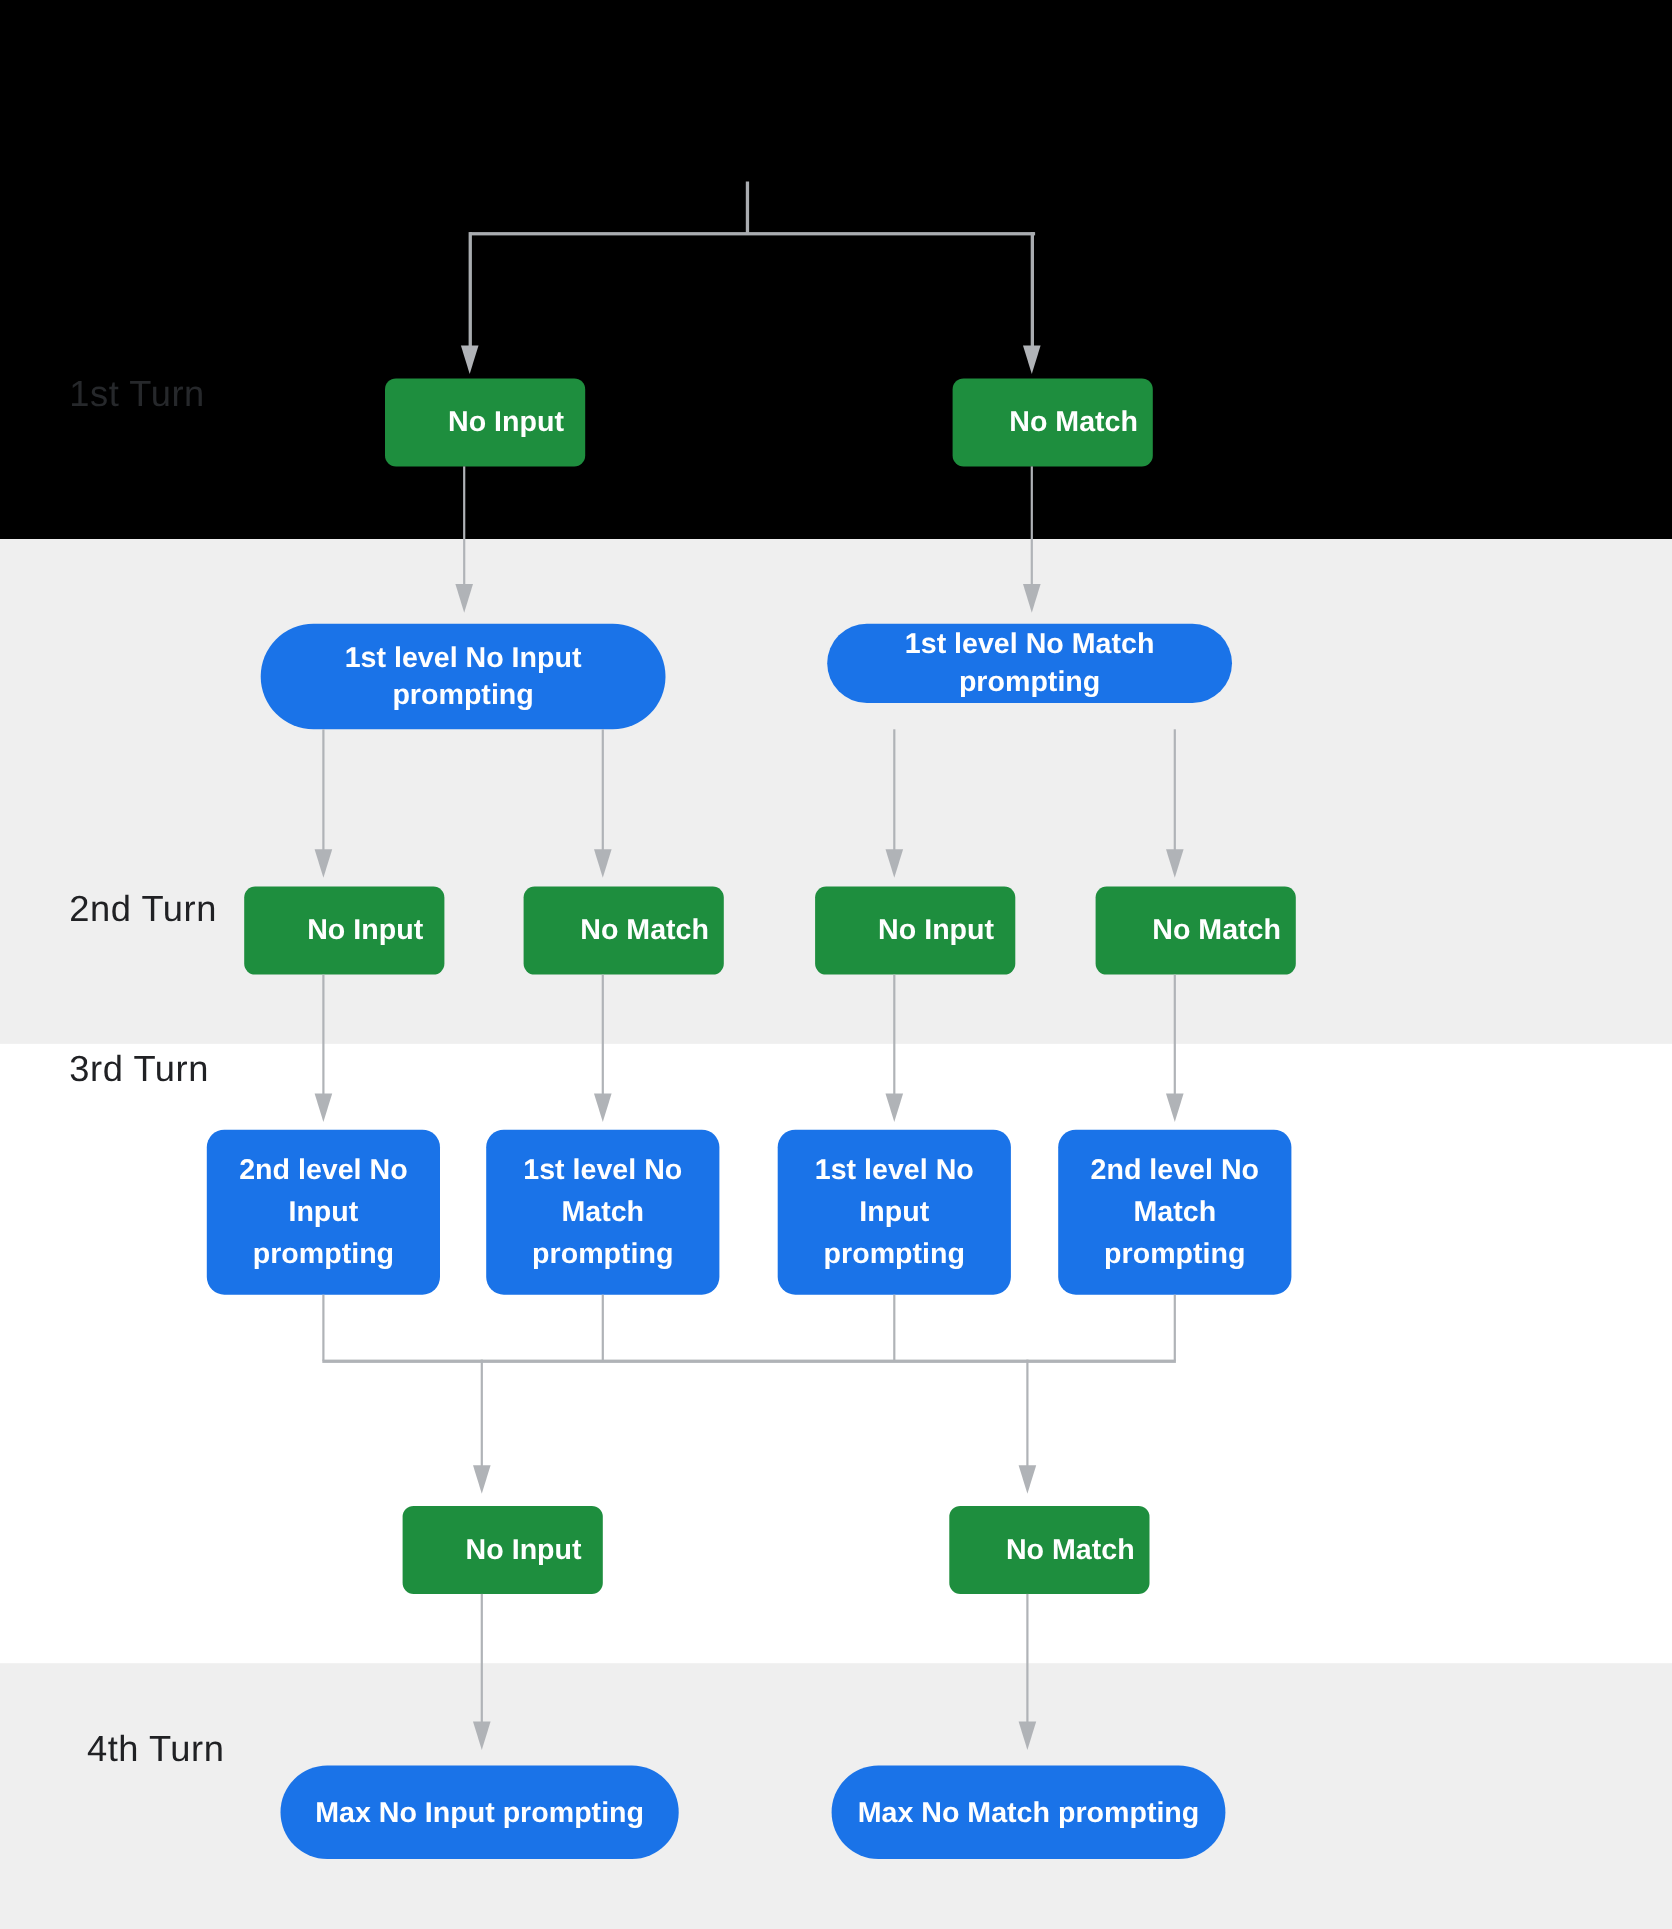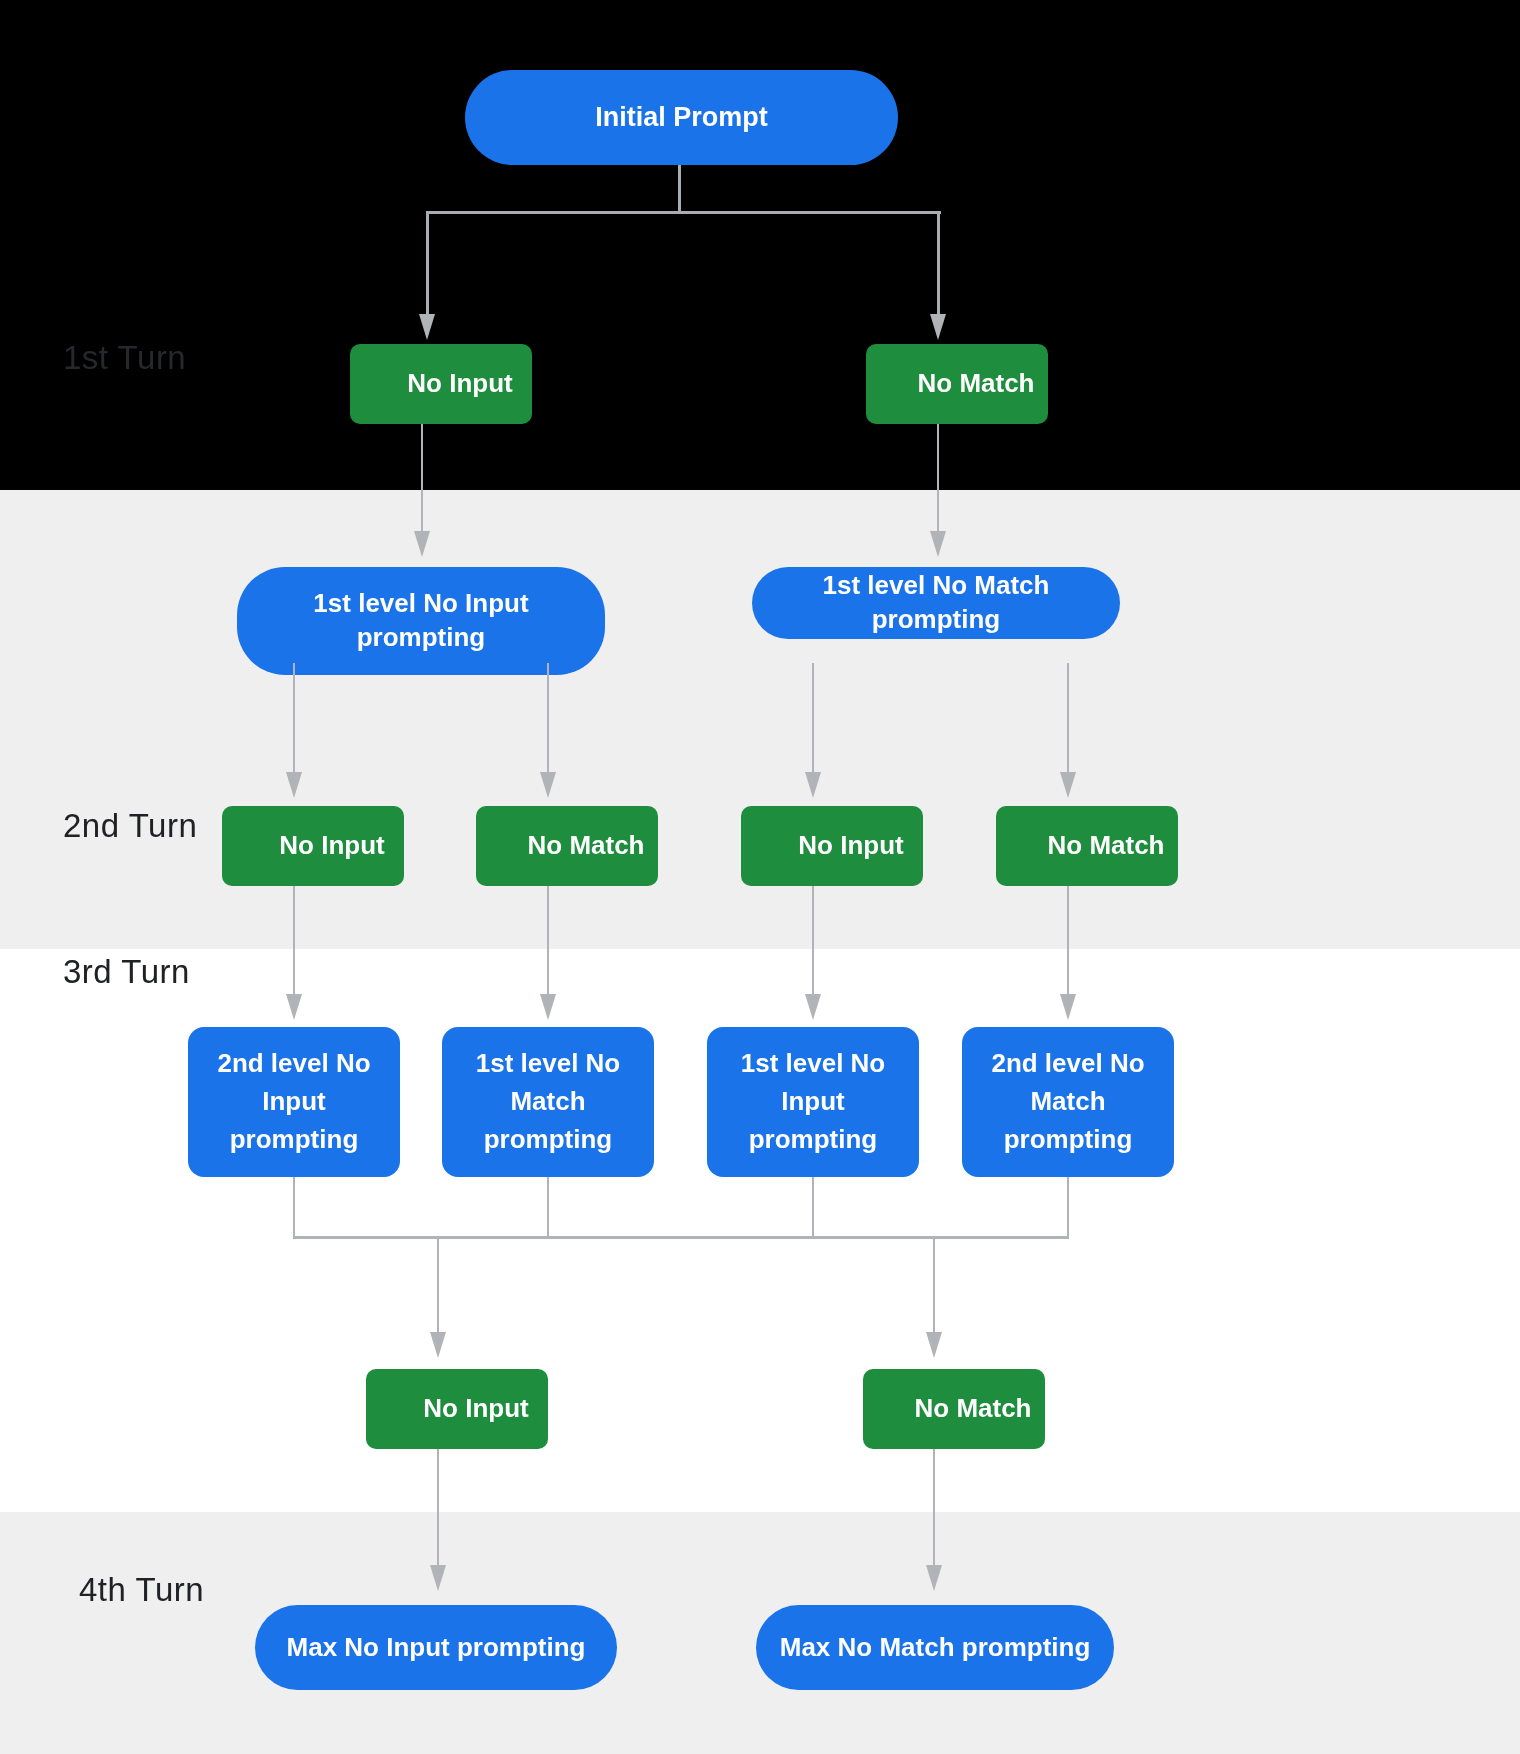--- a/index.html
+++ b/index.html
@@ -52,30 +52,29 @@
   <div class="turn-label" style="left:63px;top:952px;">3rd Turn</div>
   <div class="turn-label" style="left:79px;top:1570px;">4th Turn</div>
 
   <div class="vline dark" style="left:678px;top:165px;width:3px;height:48px;"></div>
   <div class="hline dark" style="left:427px;top:211px;width:514px;height:3px;"></div>
   <div class="vline dark" style="left:426px;top:211px;width:3px;height:105px;"></div>
   <div class="arrowhead" style="left:419px;top:314px;"></div>
   <div class="vline dark" style="left:937px;top:211px;width:3px;height:105px;"></div>
   <div class="arrowhead" style="left:930px;top:314px;"></div>
 
-  <div class="node blue pill" style="left:465px;top:70px;width:433px;height:95px;font-size:27px;">Initial Prompt</div>
   <div class="node green" style="left:350px;top:344px;width:144px;height:80px;">No Input</div>
   <div class="node green" style="left:866px;top:344px;width:144px;height:80px;">No Match</div>
 
   <div class="vline" style="left:421px;top:424px;width:2px;height:110px;"></div>
   <div class="arrowhead" style="left:414px;top:531px;"></div>
   <div class="vline" style="left:937px;top:424px;width:2px;height:110px;"></div>
   <div class="arrowhead" style="left:930px;top:531px;"></div>
 
-  <div class="node blue pill" style="left:237px;top:567px;width:368px;height:108px;text-align:center;">1st level No Input
+  <div class="node blue pill" style="left:237px;top:567px;width:368px;height:96px;text-align:center;">1st level No Input
 prompting</div>
   <div class="node blue pill" style="left:752px;top:567px;width:368px;height:72px;">1st level No Match
 prompting</div>
 
   <div class="vline" style="left:293px;top:663px;width:2px;height:112px;"></div>
   <div class="arrowhead" style="left:286px;top:772px;"></div>
   <div class="vline" style="left:547px;top:663px;width:2px;height:112px;"></div>
   <div class="arrowhead" style="left:540px;top:772px;"></div>
   <div class="vline" style="left:812px;top:663px;width:2px;height:112px;"></div>
   <div class="arrowhead" style="left:805px;top:772px;"></div>

